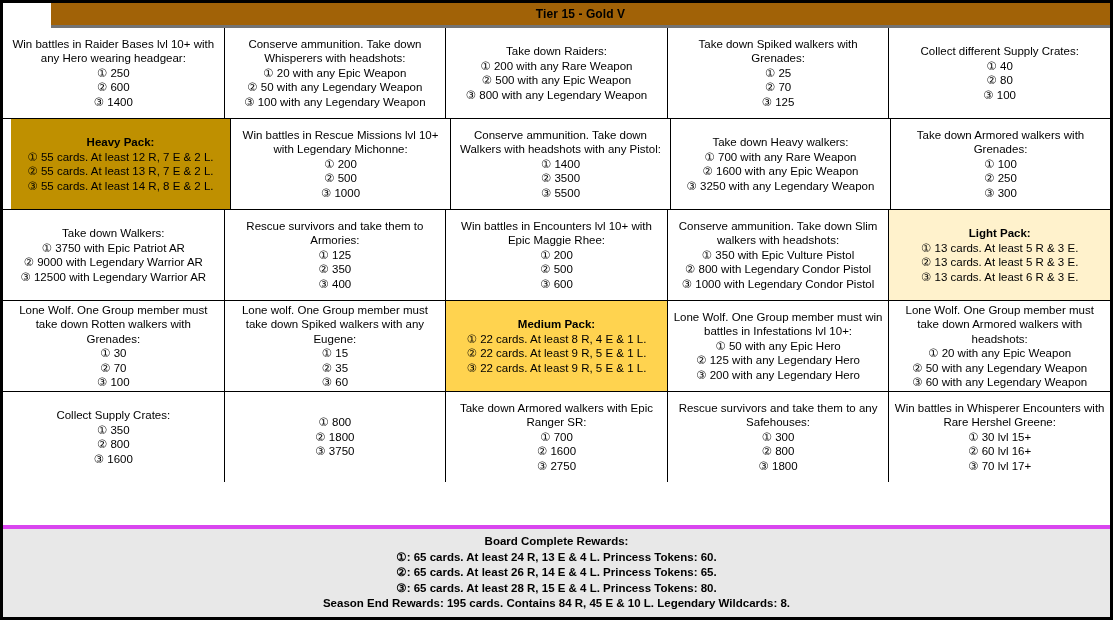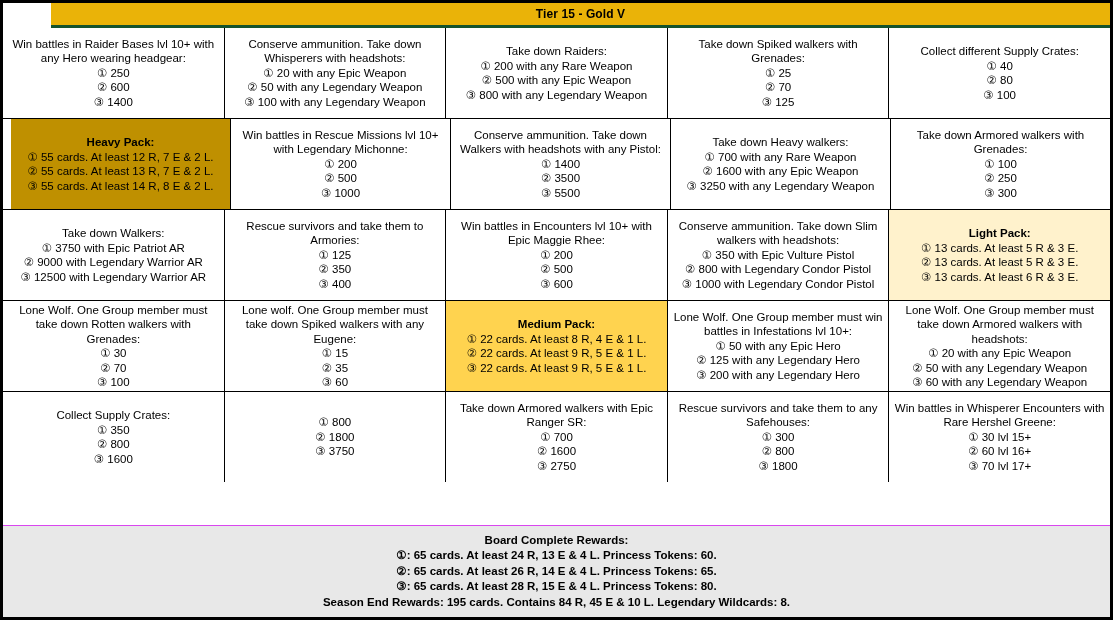--- a/index.html
+++ b/index.html
@@ -22,22 +22,22 @@
     box-sizing: border-box;
     border: 3px solid #000000;
     display: flex;
     flex-direction: column;
     background: #ffffff;
   }
 
   
   .board-header {
     flex: 0 0 22px;
-    background: #eab308;
-    border-bottom: 3px solid #14532d;
+    background: #a16207;
+    border-bottom: 3px solid #737373;
     display: flex;
     align-items: center;
     justify-content: center;
     font-size: 12px;
     font-weight: bold;
     letter-spacing: 0.1px;
     margin-left: 48px;
   }
 
   
@@ -96,21 +96,21 @@
     font-size: 11.5px;
   }
   .cell.pack-heavy  { background: #BF9000; margin-left: 8px; }
   .cell.pack-medium { background: #FFD34F; }
   .cell.pack-light  { background: #FFF2CC; text-align: center; }
 
   
   .board-footer {
     flex: 0 0 92px;
     background: #E8E8E8;
-    border-top: 1px solid #d946ef;
+    border-top: 4px solid #d946ef;
     display: flex;
     flex-direction: column;
     align-items: center;
     justify-content: center;
     text-align: center;
     padding: 2px 6px;
     box-sizing: border-box;
     margin-top: 43px;
   }
   .footer-title {

